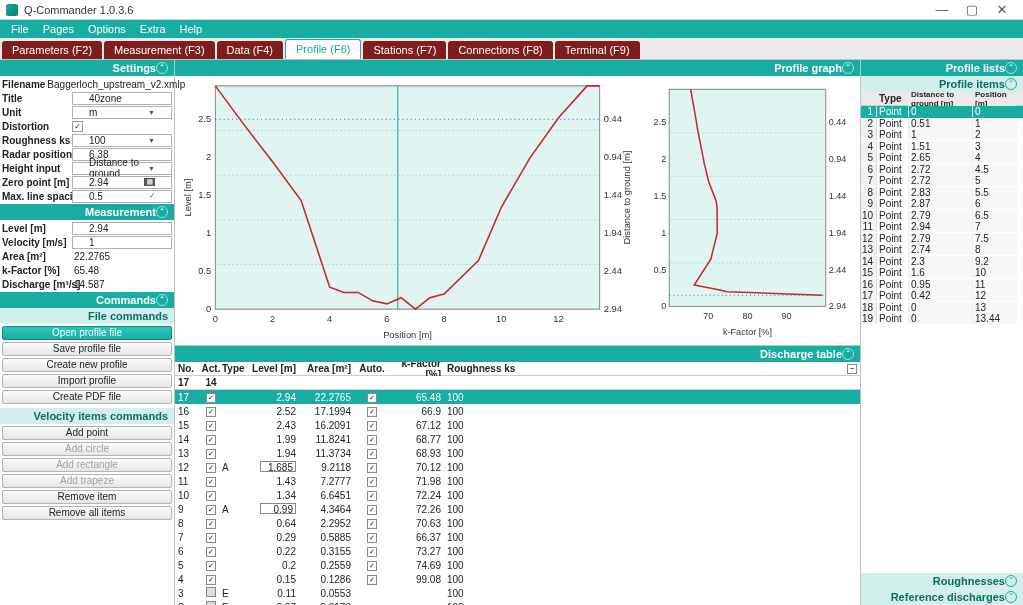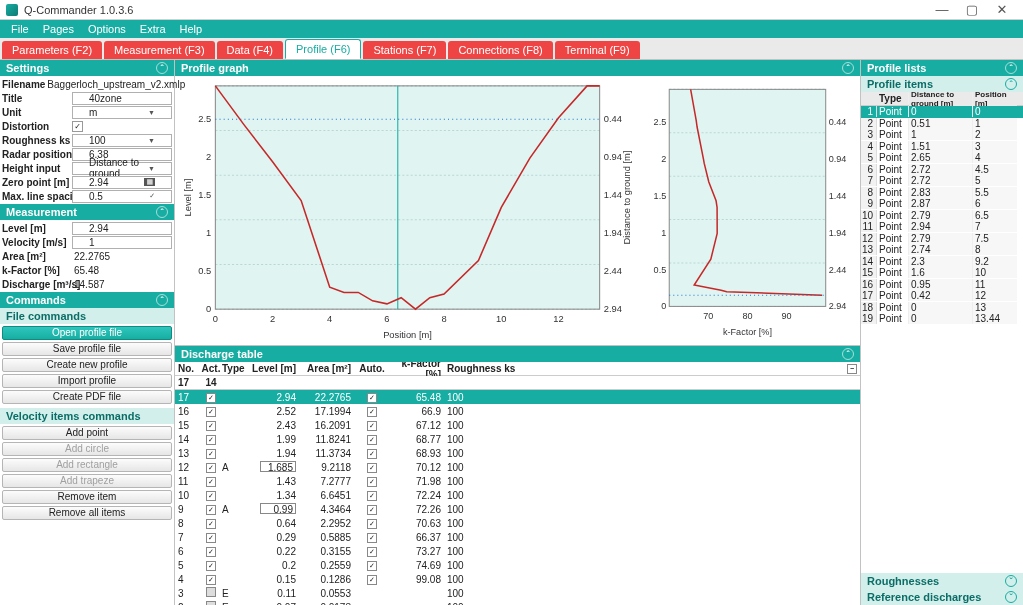--- a/index.html
+++ b/index.html
@@ -10,31 +10,31 @@
   .titlebar .icon { width: 12px; height: 12px; background: linear-gradient(135deg,#17ada2,#0d7b74); border-radius: 2px; margin-right: 6px; }
   .titlebar .title { flex: 1; font-size: 11px; color: #333; }
   .titlebar .wbtn { width: 30px; text-align: center; font-size: 13px; color: #555; cursor: pointer; }
   
   
   .menubar { height: 18px; background: #17ada2; color: #fff; display: flex; align-items: center; padding: 0 4px; font-size: 11px; }
   .menubar span { padding: 0 7px; cursor: pointer; }
   
   
   .ribbon { height: 22px; background: #eaeaea; display: flex; align-items: flex-end; border-bottom: 1px solid #c2c2c2; padding-left: 2px; }
-  .ribbon .tab { padding: 3px 10px; font-size: 11px; background: #ef4444; color: #fff; margin-right: 2px; border-radius: 3px 3px 0 0; cursor: pointer; }
+  .ribbon .tab { padding: 3px 10px; font-size: 11px; background: #7f1d1d; color: #fff; margin-right: 2px; border-radius: 3px 3px 0 0; cursor: pointer; }
   .ribbon .tab.active { background: #fff; color: #17ada2; border: 1px solid #17ada2; border-bottom: 1px solid #fff; }
   
   
   .main { display: flex; height: 545px; }
   .col-left { width: 175px; border-right: 1px solid #c2c2c2; display: flex; flex-direction: column; }
   .col-center { flex: 1; display: flex; flex-direction: column; border-right: 1px solid #c2c2c2; }
   .col-right { width: 162px; display: flex; flex-direction: column; }
   
   
-  .panelhdr { background: #17ada2; color: #fff; font-size: 11px; font-weight: bold; padding: 2px 6px; display: flex; justify-content: space-between; align-items: center; }
+  .panelhdr { background: #17ada2; color: #fff; font-size: 11px; font-weight: bold; padding: 2px 6px; display: flex; justify-content: flex-end; align-items: center; }
   .panelhdr.light { background: #d2efec; color: #0b6d66; font-weight: bold; }
   .panelhdr .chevron { font-size: 9px; border: 1px solid rgba(255,255,255,.6); border-radius: 50%; width: 12px; height: 12px; display: flex; align-items: center; justify-content: center; }
   .panelhdr.light .chevron { border-color: #17ada2; color: #17ada2; }
   
   
   .form { padding: 1px 2px; }
   .frow { display: flex; align-items: center; height: 14px; }
   .frow label { width: 70px; font-weight: bold; font-size: 10px; white-space: nowrap; }
   .frow .val { flex: 1; font-size: 10px; padding: 0 2px; }
   .frow .inputlike { flex: 1; border: 1px solid #b0b0b0; height: 13px; font-size: 10px; padding: 0 16px; background: #fff; display: flex; align-items: center; justify-content: space-between; }

